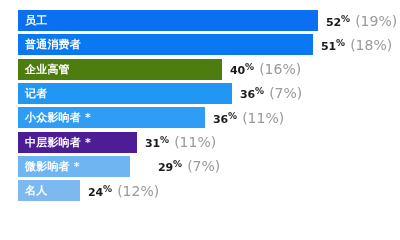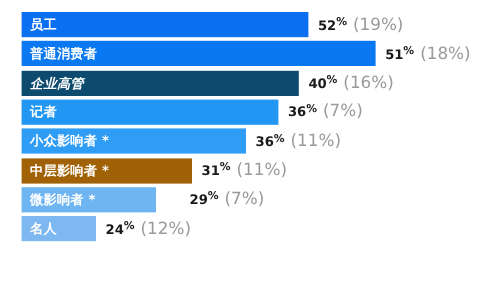--- a/index.html
+++ b/index.html
@@ -67,41 +67,41 @@
     font-size: 14px;
     font-weight: 400;
     margin-left: 5px;
   }
 </style>
 </head>
 <body>
 
 <div id="chart">
     <div class="row" style="top: 10px;">
-      <div class="bar" style="width: 239px; background: rgb(10, 111, 240);">
+      <div class="bar" style="width: 300px; background: rgb(10, 111, 240);">
         <span class="bar-label">员工</span>
       </div>
       <div class="value-wrap">
         <span class="value-num">52</span>
         <span class="value-pct">%</span>
         <span class="value-sub">(19%)</span>
       </div>
     </div>
     <div class="row" style="top: 34.3px;">
       <div class="bar" style="width: 295px; background: rgb(10, 120, 240);">
         <span class="bar-label">普通消费者</span>
       </div>
       <div class="value-wrap">
         <span class="value-num">51</span>
         <span class="value-pct">%</span>
         <span class="value-sub">(18%)</span>
       </div>
     </div>
     <div class="row" style="top: 58.6px;">
-      <div class="bar" style="width: 231px; background: #0c4a6e; font-style: italic;">
+      <div class="bar" style="width: 204px; background: #4d7c0f;">
         <span class="bar-label">企业高管</span>
       </div>
       <div class="value-wrap">
         <span class="value-num">40</span>
         <span class="value-pct">%</span>
         <span class="value-sub">(16%)</span>
       </div>
     </div>
     <div class="row" style="top: 82.9px;">
       <div class="bar" style="width: 214px; background: rgb(33, 150, 243);">
@@ -117,21 +117,21 @@
       <div class="bar" style="width: 187px; background: rgb(47, 157, 245);">
         <span class="bar-label">小众影响者 *</span>
       </div>
       <div class="value-wrap">
         <span class="value-num">36</span>
         <span class="value-pct">%</span>
         <span class="value-sub">(11%)</span>
       </div>
     </div>
     <div class="row" style="top: 131.5px;">
-      <div class="bar" style="width: 142px; background: #a16207;">
+      <div class="bar" style="width: 119px; background: #4c1d95;">
         <span class="bar-label">中层影响者 *</span>
       </div>
       <div class="value-wrap">
         <span class="value-num">31</span>
         <span class="value-pct">%</span>
         <span class="value-sub">(11%)</span>
       </div>
     </div>
     <div class="row" style="top: 155.8px; gap: 20px;">
       <div class="bar" style="width: 112px; background: rgb(111, 181, 242);">

